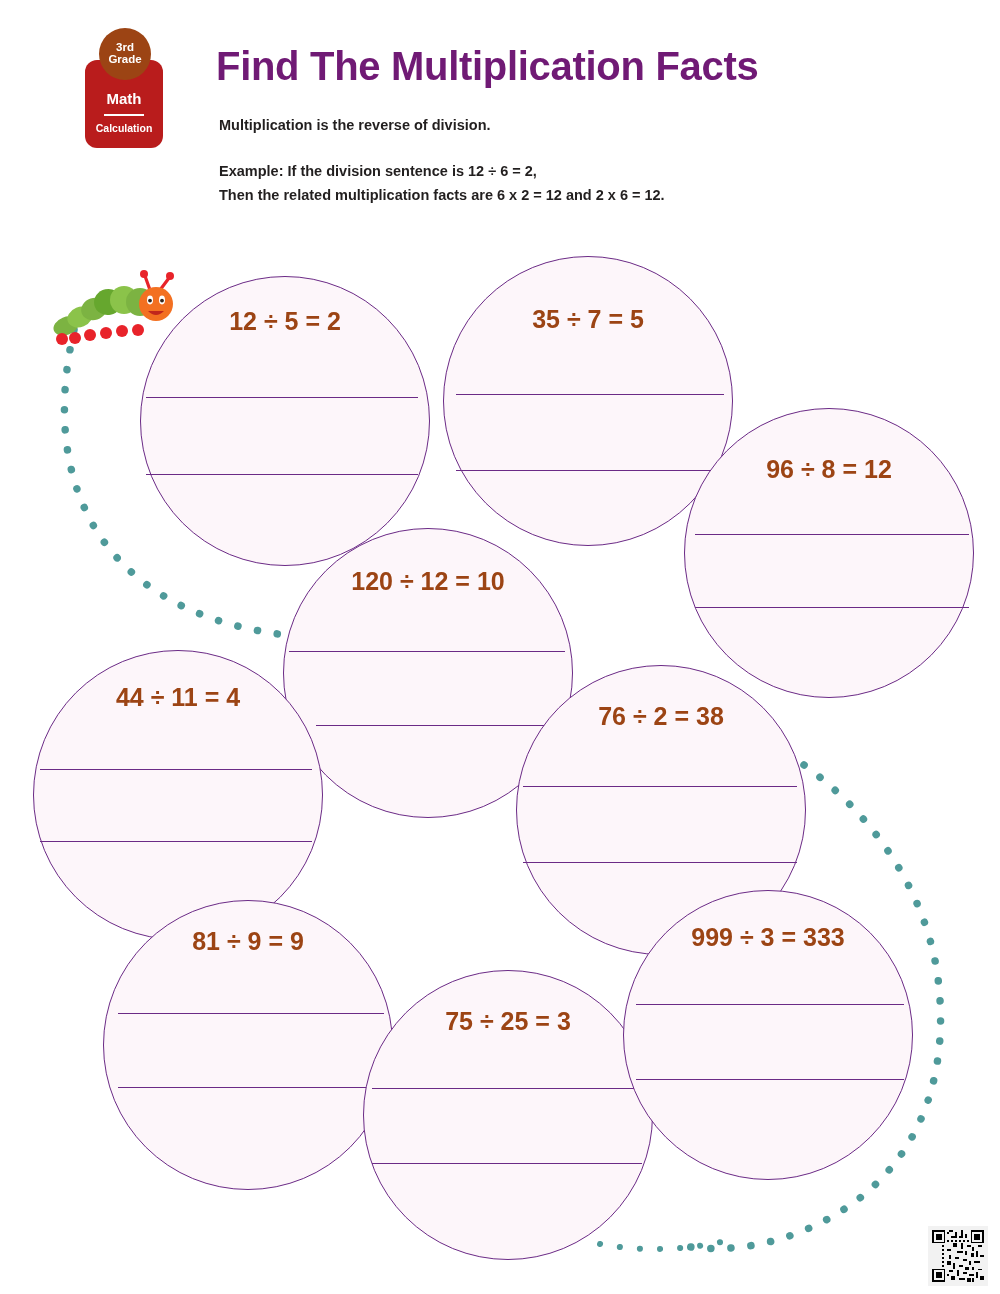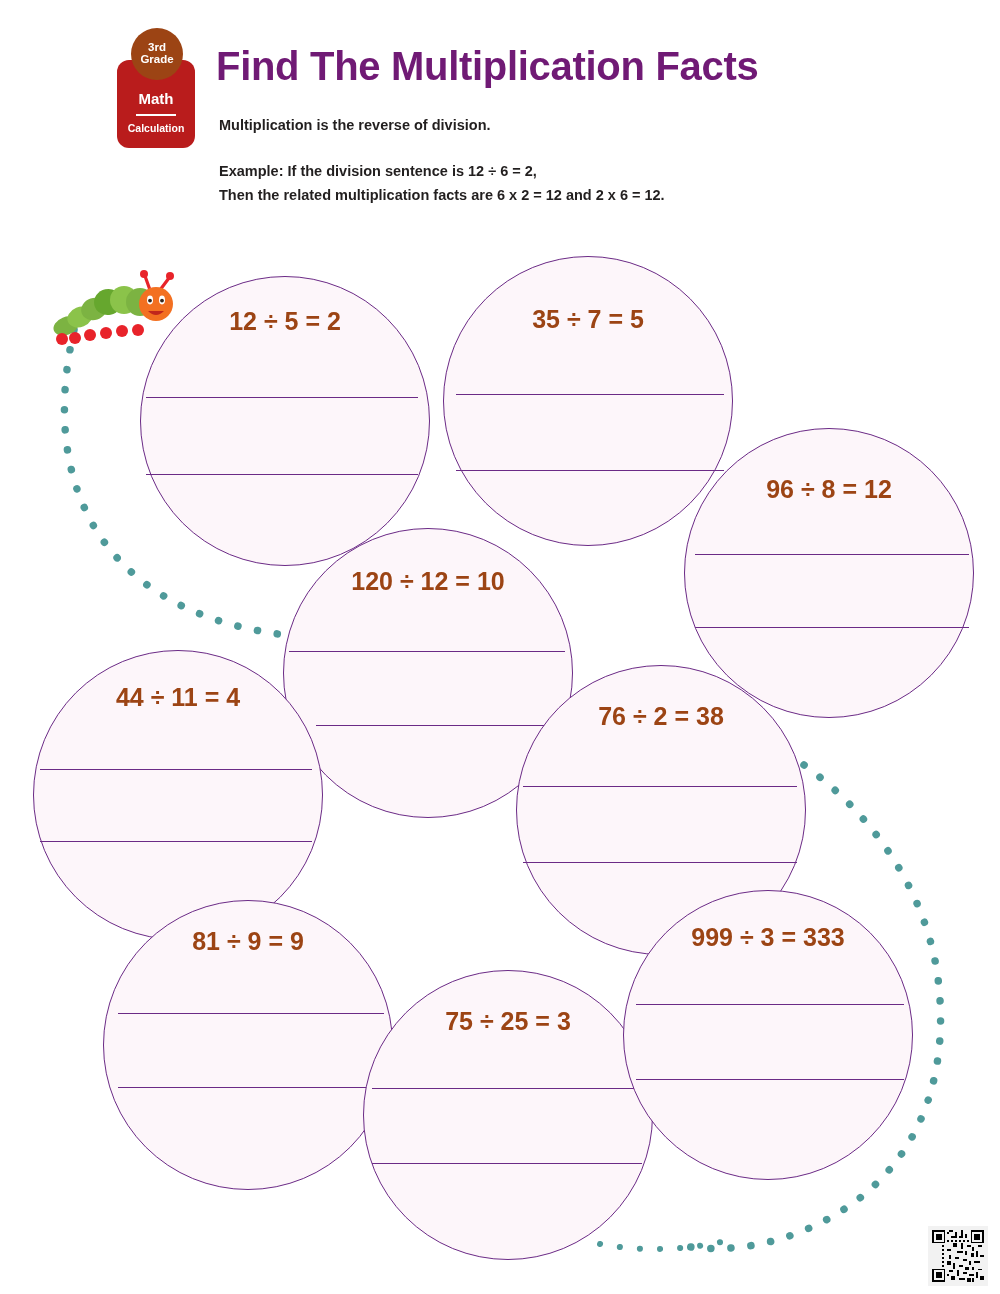--- a/index.html
+++ b/index.html
@@ -18,21 +18,20 @@
     overflow: hidden;
   }
 
   
   #grade-badge {
     position: absolute;
     left: 85px;
     top: 28px;
     width: 78px;
     height: 120px;
-    margin-left: 32px;
   }
   #grade-circle {
     position: absolute;
     left: 14px;
     top: 0px;
     width: 52px;
     height: 52px;
     border-radius: 50%;
     background: #9c4414;
     color: #ffffff;
@@ -249,21 +248,21 @@
     <div class="answer-line" style="left:5px; top:120px; width:272px;"></div>
     <div class="answer-line" style="left:5px; top:197px; width:272px;"></div>
   </div>
 
   <div class="bubble" style="left:443px; top:256px; width:290px; height:290px;">
     <div class="bubble-eq" style="top:48px;">35 ÷  7 = 5</div>
     <div class="answer-line" style="left:12px; top:137px; width:268px;"></div>
     <div class="answer-line" style="left:12px; top:213px; width:268px;"></div>
   </div>
 
-  <div class="bubble" style="left:684px; top:428px; width:290px; height:290px;">
+  <div class="bubble" style="left:684px; top:408px; width:290px; height:290px;">
     <div class="bubble-eq" style="top:46px;">96 ÷  8 = 12</div>
     <div class="answer-line" style="left:10px; top:125px; width:274px;"></div>
     <div class="answer-line" style="left:10px; top:198px; width:274px;"></div>
   </div>
 
   <div class="bubble" style="left:283px; top:528px; width:290px; height:290px;">
     <div class="bubble-eq" style="top:38px;">120 ÷  12 = 10</div>
     <div class="answer-line" style="left:5px; top:122px; width:276px;"></div>
     <div class="answer-line" style="left:32px; top:196px; width:244px;"></div>
   </div>

